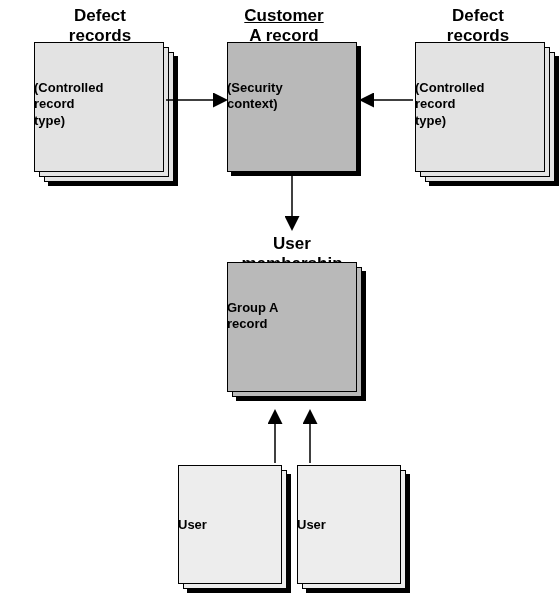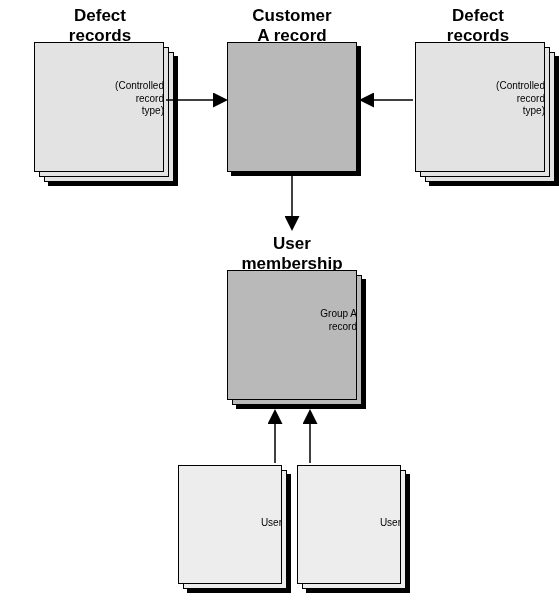--- a/index.html
+++ b/index.html
@@ -33,64 +33,66 @@
     box-sizing: border-box;
   }
   .sheet.dark {
     background: #b9b9b9;
   }
   .sheet.lighter {
     background: #ededed;
   }
   .box-label {
     position: absolute;
-    font-size: 10px;
-    text-align: right;
+    font-size: 13px;
+    text-align: left;
     line-height: 1.25;
     color: #000;
     width: 100%;
+    font-weight: bold;
   }
   svg.arrows {
     position: absolute;
     left: 0; top: 0;
     width: 559px; height: 600px;
     pointer-events: none;
   }
 </style>
 </head>
 <body>
 
 <div class="heading" style="left:40px; top:6px; width:120px;"><span>Defect<br>records</span></div>
-<div class="heading" style="left:232px; top:6px; width:120px;"><span>Customer<br>A record</span></div>
+<div class="heading" style="left:224px; top:6px; width:120px;text-decoration:underline;"><span>Customer<br>A record</span></div>
 <div class="heading" style="left:418px; top:6px; width:120px;"><span>Defect<br>records</span></div>
 
 <div class="box-stack" style="left:34px; top:42px; width:144px; height:144px;">
   <div class="shadow" style="left:14px; top:14px; width:130px; height:130px;"></div>
   <div class="sheet" style="left:10px; top:10px; width:130px; height:130px;"></div>
   <div class="sheet" style="left:5px;  top:5px;  width:130px; height:130px;"></div>
   <div class="sheet" style="left:0;    top:0;    width:130px; height:130px;"></div>
   <div class="box-label" style="top:38px; left:0; width:130px;"><span>(Controlled<br>record<br>type)</span></div>
 </div>
 
 <div class="box-stack" style="left:227px; top:42px; width:135px; height:135px;">
   <div class="shadow" style="left:4px; top:4px; width:130px; height:130px;"></div>
   <div class="sheet dark" style="left:0; top:0; width:130px; height:130px;"></div>
+  <div class="box-label" style="top:38px; left:0; width:130px;"><span>(Security<br>context)</span></div>
 </div>
 
 <div class="box-stack" style="left:415px; top:42px; width:144px; height:144px;">
   <div class="shadow" style="left:14px; top:14px; width:130px; height:130px;"></div>
   <div class="sheet" style="left:10px; top:10px; width:130px; height:130px;"></div>
   <div class="sheet" style="left:5px;  top:5px;  width:130px; height:130px;"></div>
   <div class="sheet" style="left:0;    top:0;    width:130px; height:130px;"></div>
   <div class="box-label" style="top:38px; left:0; width:130px;"><span>(Controlled<br>record<br>type)</span></div>
 </div>
 
 <div class="heading" style="left:232px; top:234px; width:120px;"><span>User<br>membership</span></div>
 
-<div class="box-stack" style="left:227px; top:270px; width:140px; height:140px;">
+<div class="box-stack" style="left:227px; top:262px; width:140px; height:140px;">
   <div class="shadow" style="left:9px; top:9px; width:130px; height:130px;"></div>
   <div class="sheet dark" style="left:5px; top:5px; width:130px; height:130px;"></div>
   <div class="sheet dark" style="left:0;   top:0;   width:130px; height:130px;"></div>
   <div class="box-label" style="top:38px; left:0; width:130px;"><span>Group A<br>record</span></div>
 </div>
 
 <div class="box-stack" style="left:178px; top:465px; width:114px; height:129px;">
   <div class="shadow" style="left:9px; top:9px; width:104px; height:119px;"></div>
   <div class="sheet lighter" style="left:5px; top:5px; width:104px; height:119px;"></div>
   <div class="sheet lighter" style="left:0;   top:0;   width:104px; height:119px;"></div>

